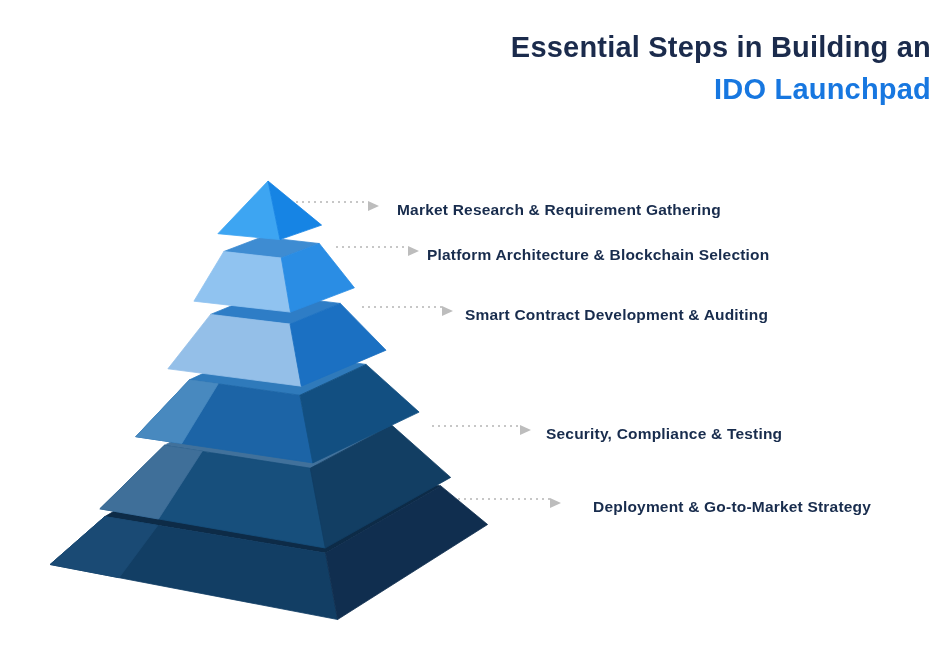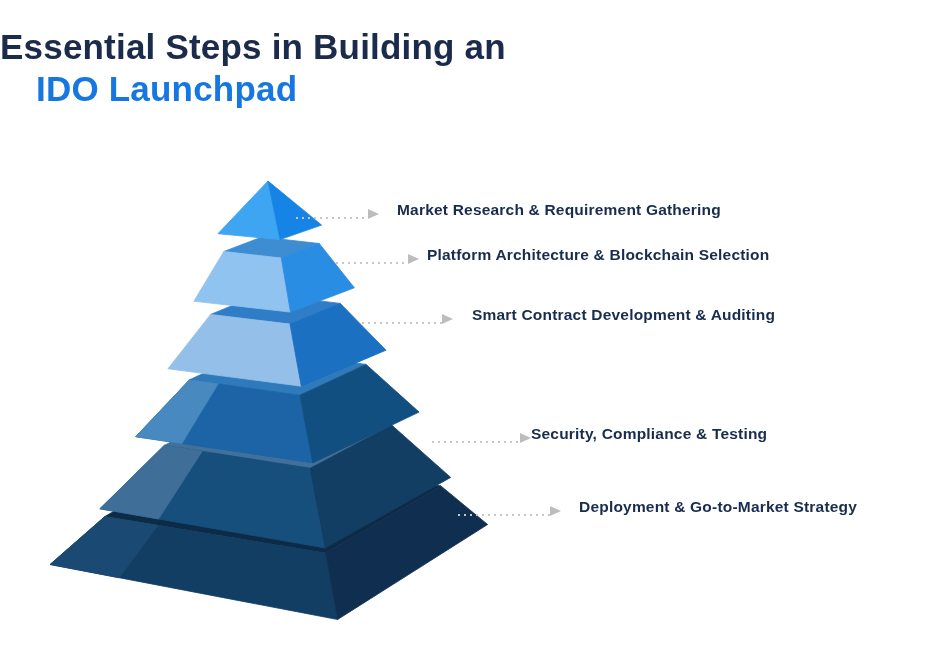--- a/index.html
+++ b/index.html
@@ -9,33 +9,33 @@
   }
   .canvas{
     position:relative;
     width:931px;height:671px;
     background:var(--bg,#ffffff);
     overflow:hidden;
   }
   .title{
     position:absolute;
     top:26px;left:0;width:100%;
-    text-align:left;
+    text-align:right;
     font-weight:700;
-    font-size:35px;
+    font-size:29px;
     line-height:42px;
     letter-spacing:.2px;
   }
   .title .t1{color:var(--title-primary,#1b2b4c);}
   .title .t2{color:var(--title-accent,#1777e0);padding-left:36px;}
   #pyramid-svg{position:absolute;left:0;top:0;}
   .row{
     position:absolute;
     display:flex;
-    align-items:flex-end;
+    align-items:flex-start;
     transform:translateY(-50%);
     white-space:nowrap;
   }
   .lead{
     display:inline-block;
     height:2.4px;
     background:repeating-linear-gradient(90deg,
       var(--leader,#c7c7c7) 0 2.3px, transparent 2.3px 6px);
   }
   .arr{
@@ -93,29 +93,29 @@
 
   <div class="row" style="top:255px;left:336px">
     <span class="lead" style="width:72px"></span>
     <i class="arr"></i>
     <span class="lbl" style="margin-left:8px">Platform Architecture &amp; Blockchain Selection</span>
   </div>
 
   <div class="row" style="top:315px;left:362px">
     <span class="lead" style="width:80px"></span>
     <i class="arr"></i>
-    <span class="lbl" style="margin-left:19px">Smart Contract Development &amp; Auditing</span>
+    <span class="lbl" style="margin-left:12px">Smart Contract Development &amp; Auditing</span>
   </div>
 
 
   <div class="row" style="top:434px;left:432px">
     <span class="lead" style="width:88px"></span>
     <i class="arr"></i>
-    <span class="lbl" style="">Security, Compliance &amp; Testing</span>
+    <span class="lbl" style="margin-left:15px">Security, Compliance &amp; Testing</span>
   </div>
 
   <div class="row" style="top:507px;left:458px">
     <span class="lead" style="width:92px"></span>
     <i class="arr"></i>
-    <span class="lbl" style="margin-left:18px">Deployment &amp; Go-to-Market Strategy</span>
+    <span class="lbl" style="margin-left:32px">Deployment &amp; Go-to-Market Strategy</span>
   </div>
 
 </div>
 
 </body></html>

